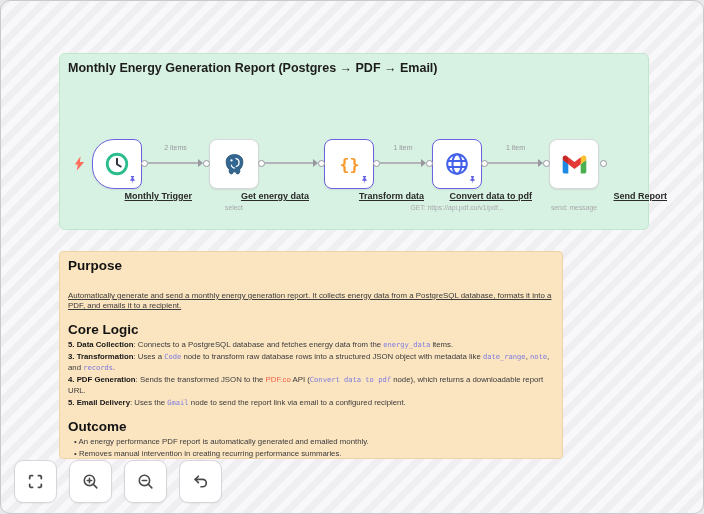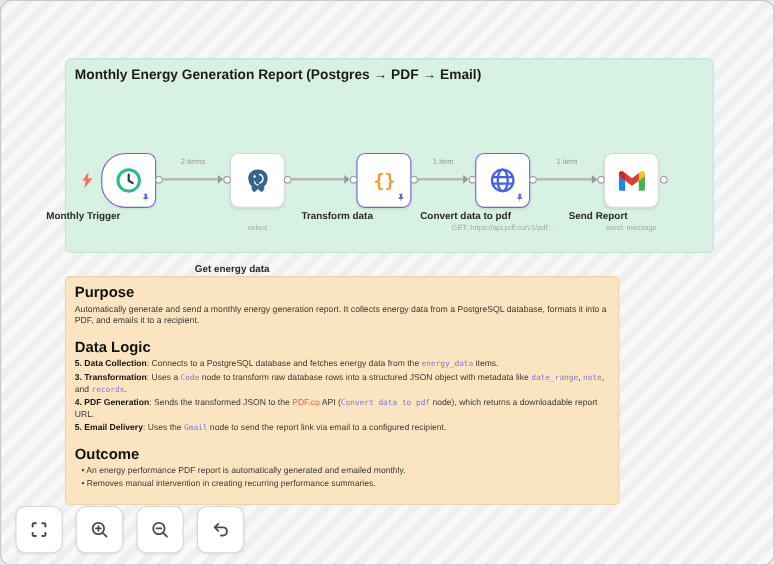--- a/index.html
+++ b/index.html
@@ -10,37 +10,37 @@
   .wf-panel{position:absolute;left:58px;top:52px;width:590px;height:177px;background:#d7f1e2;border:1px solid #c0e5d0;border-radius:6px;box-sizing:border-box;}
   .wf-title{position:absolute;left:8px;top:7px;font-size:12.5px;font-weight:bold;color:#1c1c1c;white-space:nowrap;}
   .wf-canvas{position:absolute;inset:0;}
 
   .wf-node{position:absolute;top:85px;width:50px;height:50px;background:#fff;border:1px solid #d7d7dc;border-radius:8px;
     display:flex;align-items:center;justify-content:center;box-sizing:border-box;box-shadow:0 1px 2px rgba(0,0,0,.07);cursor:pointer;}
   .wf-node.pinned{border:1.5px solid #6d63e2;}
   .wf-node.trigger{border-radius:22px 8px 8px 22px;}
   .node-icon{display:flex;align-items:center;justify-content:center;line-height:0;}
   .node-pin{position:absolute;right:4px;bottom:3px;line-height:0;}
-  .node-name{position:absolute;width:150px;text-align:left;top:137px;font-size:9px;font-weight:600;color:#2a2a2a;white-space:nowrap;}
+  .node-name{position:absolute;width:150px;text-align:right;top:137px;font-size:9px;font-weight:600;color:#2a2a2a;white-space:nowrap;text-decoration:underline;}
   .node-sub{position:absolute;width:170px;text-align:center;top:150px;font-size:6.8px;color:#a9a9ad;white-space:nowrap;}
 
   .wf-edge{position:absolute;top:102px;height:14px;display:flex;align-items:center;}
   .conn-circle{width:7px;height:7px;border-radius:50%;background:#fff;border:1.6px solid #97979e;box-sizing:border-box;flex:none;}
   .conn-line{flex:1;height:2px;background:#b2b2b9;}
   .conn-arrow{width:0;height:0;border-left:5.5px solid #97979e;border-top:4px solid transparent;border-bottom:4px solid transparent;flex:none;}
   .edge-label{position:absolute;top:-12px;left:50%;transform:translateX(-50%);font-size:7px;color:#99999e;white-space:nowrap;}
   .term-circle{position:absolute;top:106px;width:7px;height:7px;border-radius:50%;background:#fff;border:1.6px solid #97979e;box-sizing:border-box;}
   .lightning{position:absolute;left:14px;top:102px;line-height:0;}
 
   
   .doc-panel{position:absolute;left:58px;top:250px;width:504px;height:208px;background:#fbe4c0;border:1px solid #eed3a6;border-radius:4px;
     box-sizing:border-box;padding:6px 8px;overflow:hidden;}
   .doc-h{margin:0 0 3px 0;font-size:13.5px;font-weight:800;color:#121212;}
   .doc-h.later{margin-top:10px;}
-  .doc-p{margin:4px 0 0 0;font-size:7.9px;line-height:1.32;color:#3a3a3a;}
+  .doc-p{margin:18px 0 0 0;font-size:7.9px;line-height:1.32;color:#3a3a3a;text-decoration:underline;}
   .doc-rows{margin-top:3px;}
   .doc-row{margin:2px 0;font-size:7.8px;line-height:1.35;color:#3a3a3a;}
   .doc-row.bulleted{padding-left:6px;}
   .doc-row.bulleted::before{content:"•  ";color:#3a3a3a;}
   .seg-b{font-weight:bold;color:#151515;}
   .seg-c{font-family:"DejaVu Sans Mono",monospace;font-size:7.1px;color:#7b7be0;}
   .seg-l{color:#ef5f46;margin-top:44px;}
 
   
   .toolbar{position:absolute;left:13px;top:459px;display:flex;gap:12px;}
@@ -74,21 +74,21 @@
         <div class="wf-node" style="left: 149px;">
           <span class="node-icon">
             <svg viewBox="0 0 24 24" width="25" height="25">
               <path fill="#336791" stroke="#26506f" stroke-width="0.8" d="M12 2.5c5 0 8 2.8 8 7 0 3.4-1.4 5.8-3 7.2.3 1.5.1 2.8-.5 3.6-.5.7-1.4.9-2.2.5-.7-.3-1.1-1-1.3-1.9-.3.1-.7.1-1 .1s-.7 0-1-.1c-.2.9-.6 1.6-1.3 1.9-.8.4-1.7.2-2.2-.5-.6-.8-.8-2.1-.5-3.6-1.6-1.4-3-3.8-3-7.2 0-4.2 3-7 8-7z"></path>
               <circle cx="9.1" cy="8.1" r="1.1" fill="#fff"></circle>
               <path d="M13.4 6.4c1.9.4 3 1.8 3 3.7 0 2-1.1 3.3-2.7 3.7" fill="none" stroke="#fff" stroke-width="1.2" stroke-linecap="round"></path>
               <path d="M9 12.5c.4 1.8 1.6 2.9 3.2 2.9" fill="none" stroke="#fff" stroke-width="1.1" stroke-linecap="round"></path>
             </svg>
           </span>
         </div>
-        <div class="node-name" style="left: 117px; margin-top: 48px;">Get energy data</div>
+        <div class="node-name" style="left: 99px;">Get energy data</div>
         <div class="node-sub" style="left: 89px;">select</div>
         <div class="wf-node pinned" style="left: 264px;">
           <span class="node-icon">
             <svg viewBox="0 0 24 24" width="25" height="25">
               <text x="12" y="17.5" text-anchor="middle" font-family="DejaVu Sans Mono, monospace" font-size="16" font-weight="bold" fill="#f79a2e">{}</text>
             </svg>
           </span>
           <span class="node-pin"><svg viewBox="0 0 16 16" width="9" height="10" fill="#615ee0">
               <path d="M5.2 1h5.6v1.2l-1.1.9v2.7l2.4 2.1v1.5H8.8L8 14.6l-.8-5.2H3.9V7.9l2.4-2.1V3.1l-1.1-.9z"></path>
             </svg></span>
@@ -148,21 +148,21 @@
           <span class="conn-circle"></span>
           <span class="edge-label">1 item</span>
         </div>
         <span class="term-circle" style="left: 540px;"></span>
       </div>
   </div>
 
   <div class="doc-panel">
       <h2 class="doc-h">Purpose</h2>
       <p class="doc-p">Automatically generate and send a monthly energy generation report. It collects energy data from a PostgreSQL database, formats it into a PDF, and emails it to a recipient.</p>
-      <h2 class="doc-h later">Data Logic</h2>
+      <h2 class="doc-h later">Core Logic</h2>
       <div class="doc-rows">
         <div class="doc-row numbered"><span class="seg-b">5. Data Collection</span><span class="seg-t">: Connects to a PostgreSQL database and fetches energy data from the </span><span class="seg-c">energy_data</span><span class="seg-t"> items.</span></div>
         <div class="doc-row numbered"><span class="seg-b">3. Transformation</span><span class="seg-t">: Uses a </span><span class="seg-c">Code</span><span class="seg-t"> node to transform raw database rows into a structured JSON object with metadata like </span><span class="seg-c">date_range</span><span class="seg-t">, </span><span class="seg-c">note</span><span class="seg-t">, and </span><span class="seg-c">records</span><span class="seg-t">.</span></div>
         <div class="doc-row numbered"><span class="seg-b">4. PDF Generation</span><span class="seg-t">: Sends the transformed JSON to the </span><span class="seg-l">PDF.co</span><span class="seg-t"> API (</span><span class="seg-c">Convert data to pdf</span><span class="seg-t"> node), which returns a downloadable report URL.</span></div>
         <div class="doc-row numbered"><span class="seg-b">5. Email Delivery</span><span class="seg-t">: Uses the </span><span class="seg-c">Gmail</span><span class="seg-t"> node to send the report link via email to a configured recipient.</span></div>
       </div>
       <h2 class="doc-h later">Outcome</h2>
       <div class="doc-rows">
         <div class="doc-row bulleted"><span class="seg-t">An energy performance PDF report is automatically generated and emailed monthly.</span></div>
         <div class="doc-row bulleted"><span class="seg-t">Removes manual intervention in creating recurring performance summaries.</span></div>

